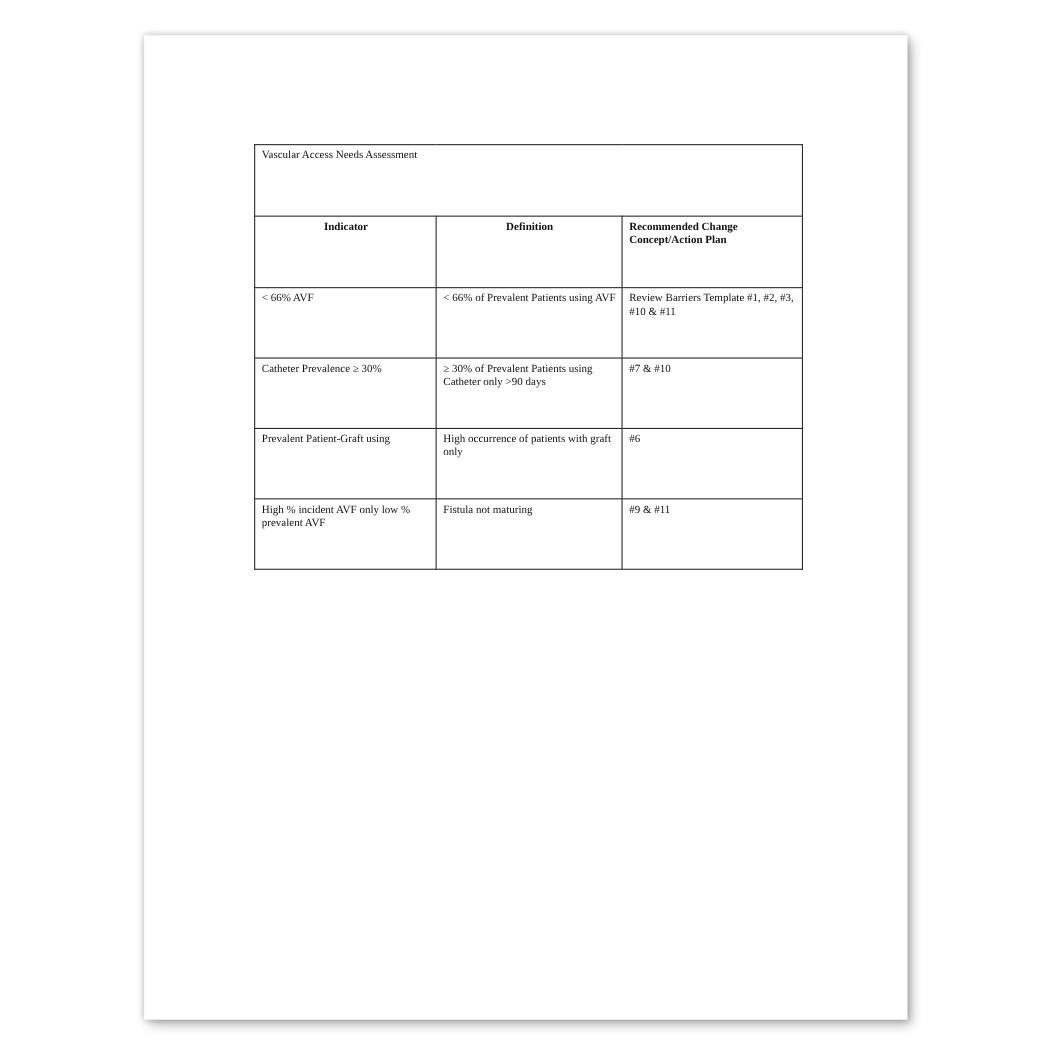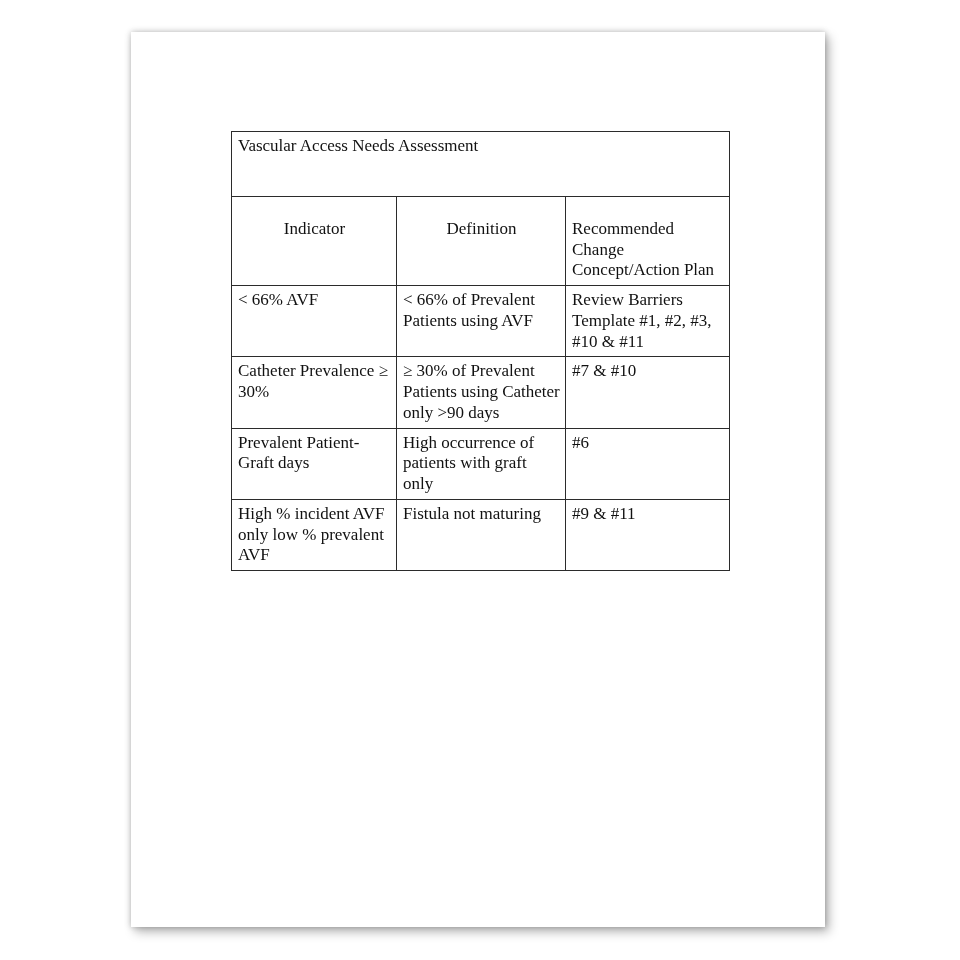--- a/index.html
+++ b/index.html
@@ -32,38 +32,38 @@
     left: 100px;
     top: 99px;
     width: 498px;
     border-collapse: collapse;
     table-layout: fixed;
   }
   table.assessment td, table.assessment th {
     border: 1px solid #2b2b2b;
     vertical-align: top;
     padding: 4px 5px 4px 6px;
-    font-size: 17px;
+    font-size: 10px;
     line-height: 1.22;
     white-space: pre-wrap;
     font-weight: normal;
     text-align: left;
     overflow: hidden;
   }
   td.title-cell {
     text-align: center;
     font-weight: bold;
     font-size: 17px;
     height: 56px;
     padding-top: 6px;
   }
   tr.header-row th {
-    font-weight: normal;
+    font-weight: bold;
     height: 56px;
-    padding-top: 22px;
+    padding-top: 4px;
   }
   tr.header-row th.centered { text-align: center; }
   tr.data-row td { height: 55px; }
 </style>
 </head>
 <body>
 
 <div class="canvas">
   <div class="page">
     <table class="assessment">
@@ -86,21 +86,21 @@
           <td>&lt; 66% AVF</td>
           <td>&lt; 66% of Prevalent Patients using AVF</td>
           <td>Review Barriers Template #1, #2, #3, #10 &amp; #11</td>
         </tr>
         <tr class="data-row">
           <td>Catheter Prevalence ≥ 30%</td>
           <td>≥ 30% of Prevalent Patients using Catheter only &gt;90 days</td>
           <td>#7 &amp; #10</td>
         </tr>
         <tr class="data-row">
-          <td>Prevalent Patient-Graft days</td>
+          <td>Prevalent Patient-Graft using</td>
           <td>High occurrence of patients with graft only</td>
           <td>#6</td>
         </tr>
         <tr class="data-row">
           <td>High % incident AVF only low % prevalent AVF</td>
           <td>Fistula not maturing</td>
           <td>#9 &amp; #11</td>
         </tr>
       </tbody>
     </table>

